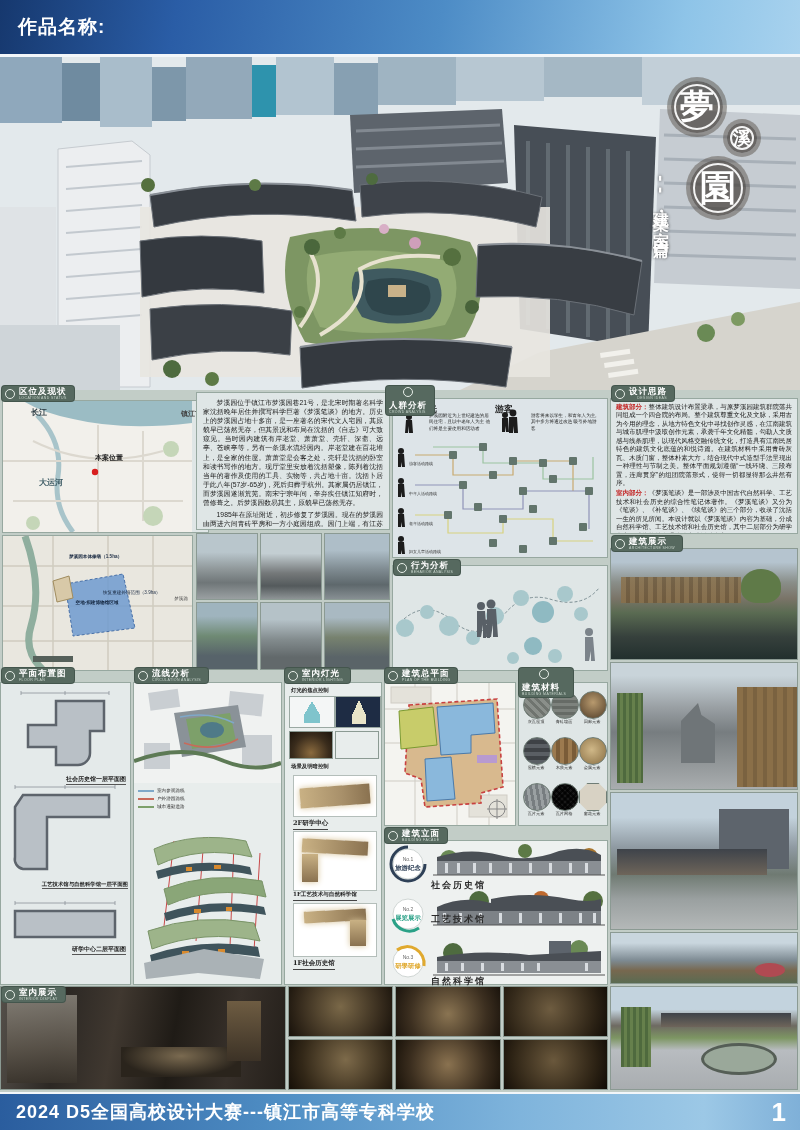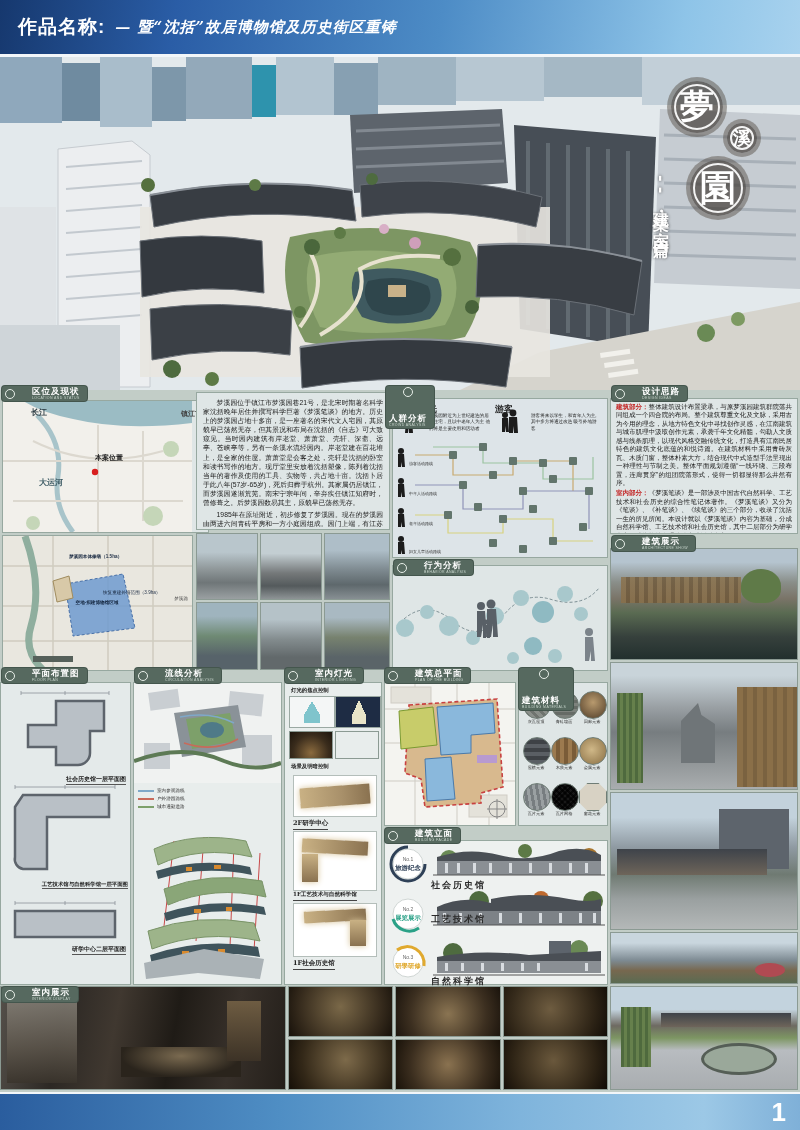--- a/index.html
+++ b/index.html
@@ -13,21 +13,21 @@
   .bt-title{color:#fff;font-family:"DejaVu Serif",serif;font-style:italic;font-weight:bold;
     font-size:27px;margin-left:10px;letter-spacing:2px;}
   .bt-sub{color:#fff;font-family:"DejaVu Serif",serif;font-style:italic;font-weight:bold;
     font-size:15px;margin-left:10px;letter-spacing:1px;}
   .banner-bottom{position:absolute;left:0;top:1092px;width:800px;height:38px;
     background:linear-gradient(90deg,#2a5d9e 0%,#4f8ec4 35%,#7fb4dc 65%,#9cc8e6 88%,#7fb0d8 100%);
     border-top:2px solid #f2f6f9;box-sizing:border-box;display:flex;align-items:center;}
   .bb-text{color:#fff;font-size:18px;font-weight:bold;margin-left:16px;letter-spacing:1px;}
   .bb-page{color:#fff;font-size:26px;font-weight:bold;margin-left:auto;margin-right:14px;}
   
-  .sec-h{position:absolute;z-index:5;display:inline-flex;align-items:center;gap:17px;
+  .sec-h{position:absolute;z-index:5;display:inline-flex;align-items:center;gap:4px;
     background:#56695f;border-radius:3px;padding:1px 7px 1px 3px;box-shadow:0 0 0 1px #44564d;}
   .sec-h .dot{width:8px;height:8px;border-radius:50%;border:1.5px solid #e8efe9;
     display:inline-block;flex:0 0 auto;}
   .sec-h .txt{display:flex;flex-direction:column;line-height:1;}
   .sec-h .cn{color:#fff;font-size:8.5px;font-weight:bold;letter-spacing:1px;}
   .sec-h .en{color:#c9d6cd;font-size:3.5px;letter-spacing:.4px;margin-top:1px;}
   
   .panel{position:absolute;background:#dfe6e6;border:1px solid #97a8a0;box-sizing:border-box;}
   .photo{position:absolute;border:1px solid #8b9a93;box-sizing:border-box;}
   .para{font-size:6.8px;line-height:1.34;text-align:justify;color:#1c1c1c;font-weight:500;
@@ -54,21 +54,20 @@
   .legend-line{display:flex;align-items:center;gap:3px;font-size:4.6px;color:#333;margin-top:3px;}
   .legend-line i{display:block;width:16px;height:2px;}
 </style>
 </head>
 <body>
 
 <div id="poster">
 
   <div class="banner-top">
     <span class="bt-label">作品名称:</span>
-    <span class="bt-sub">— 暨“沈括”故居博物馆及历史街区重铸</span>
   </div>
 
   <div style="position:absolute;left:0;top:57px;width:800px;height:333px;">
   <svg width="800" height="333" viewBox="0 0 800 333">
     <rect width="800" height="333" fill="#e3e9ec"></rect>
 
     <g>
       <rect x="0" y="0" width="62" height="66" fill="#8fa8bc"></rect>
           <rect x="62" y="6" width="38" height="58" fill="#6f8ba0"></rect>
       <rect x="100" y="0" width="52" height="70" fill="#a9bdcb"></rect>
@@ -342,21 +341,21 @@
         <circle cx="98" cy="38" r="4.5"></circle>
           <path d="M94,43 h9 l2,28 h-5 v-13 l-2,13 h-4 Z"></path>
         <circle cx="93" cy="56" r="2.6"></circle>
           <path d="M91,59 h5 l1,13 h-3 v-5 l-1,5 h-3 Z"></path>
         <circle cx="196" cy="66" r="4" fill="#7b838a"></circle>
           <path d="M192,71 h8 l2,24 h-4 v-10 l-2,10 h-4 Z" fill="#7b838a"></path>
       </g>
     </svg>
   </div>
 
-  <div class="sec-h" style="left:612px;top:386px;">
+  <div class="sec-h" style="left:612px;top:386px;text-align:right;">
     <span class="dot"></span>
     <span class="txt">
         <span class="cn">设计思路</span>
         <span class="en">DESIGN IDEAS</span>
       </span>
   </div>
   <div class="panel para" style="left:610px;top:398px;width:188px;height:136px;padding:4px 5px;font-size:6.5px;line-height:1.3;">
     <p style="text-indent:0;margin-bottom:2px;"><span class="red">建筑部分：</span><span>整体建筑设计布置梁承，与原梦溪园建筑群院落共同组成一个四合院的布局。整个建筑尊重文化及文脉，采用古为今用的理念，从地方特色文化中寻找创作灵感，在江南建筑与城市肌理中汲取创作元素，承袭千年文化精髓，勾勒人文质感与线条肌理，以现代风格交融传统文化，打造具有江南民居特色的建筑文化底蕴的和悦诗篇。在建筑材料中采用青砖灰瓦、木质门窗，整体朴素大方，结合现代中式造型手法呈现出一种理性与节制之美。整体平面规划遵循“一线环绕、三段布置，连廊贯穿”的组团院落形式，使得一切都显得那么井然有序。</span></p>
     <p style="text-indent:0;"><span class="red">室内部分：</span><span>《梦溪笔谈》是一部涉及中国古代自然科学、工艺技术和社会历史的综合性笔记体著作。《梦溪笔谈》又分为《笔谈》、《补笔谈》、《续笔谈》的三个部分，收录了沈括一生的所见所闻。本设计就以《梦溪笔谈》内容为基础，分成自然科学馆、工艺技术馆和社会历史馆，其中二层部分为研学中心，成为校外参观体验实践活动中心。</span></p>
   </div>
@@ -683,16 +682,17 @@
     <div class="photo" style="position:relative;background:radial-gradient(circle at 50% 50%,#8a7250,#3a2d1e 66%,#191209);"></div>
     <div class="photo" style="position:relative;background:radial-gradient(circle at 48% 42%,#6a583c,#2c2214 70%,#100b06);"></div>
   </div>
   <div class="photo" style="left:610px;top:986px;width:188px;height:104px;background:linear-gradient(#c3d3de 22%,#6e6a62 38%,#7d9663 50%,#b8bcc0 62%,#a9adb0);">
     <div style="position:absolute;left:10px;top:20px;width:30px;height:60px;background:repeating-linear-gradient(90deg,#4f6a3e 0 3px,#66804c 3px 6px);"></div>
     <div style="position:absolute;left:50px;top:26px;width:130px;height:14px;background:linear-gradient(#3e434a,#6e655a);"></div>
     <div style="position:absolute;left:90px;bottom:14px;width:70px;height:26px;border-radius:50%;border:3px solid #555e56;background:#9aa89a;"></div>
   </div>
 
   <div class="banner-bottom">
+    <span class="bb-text">2024 D5全国高校设计大赛---镇江市高等专科学校</span>
     <span class="bb-page">1</span>
   </div>
 
 </div>
 
 </body></html>

